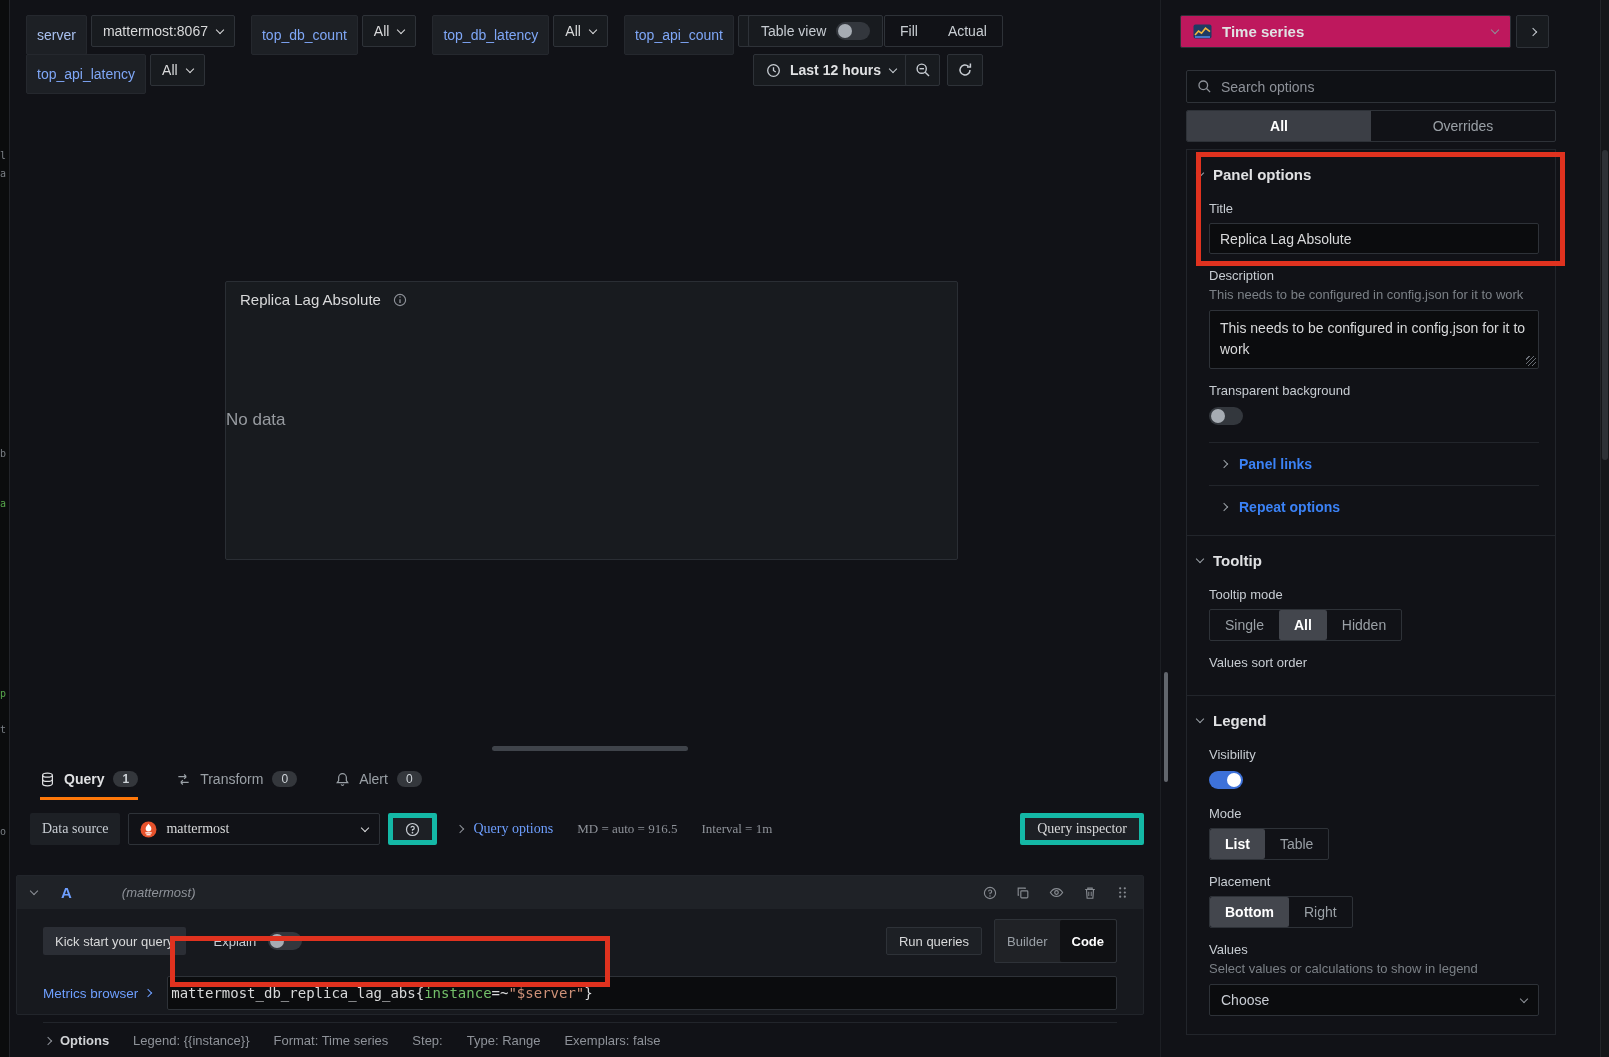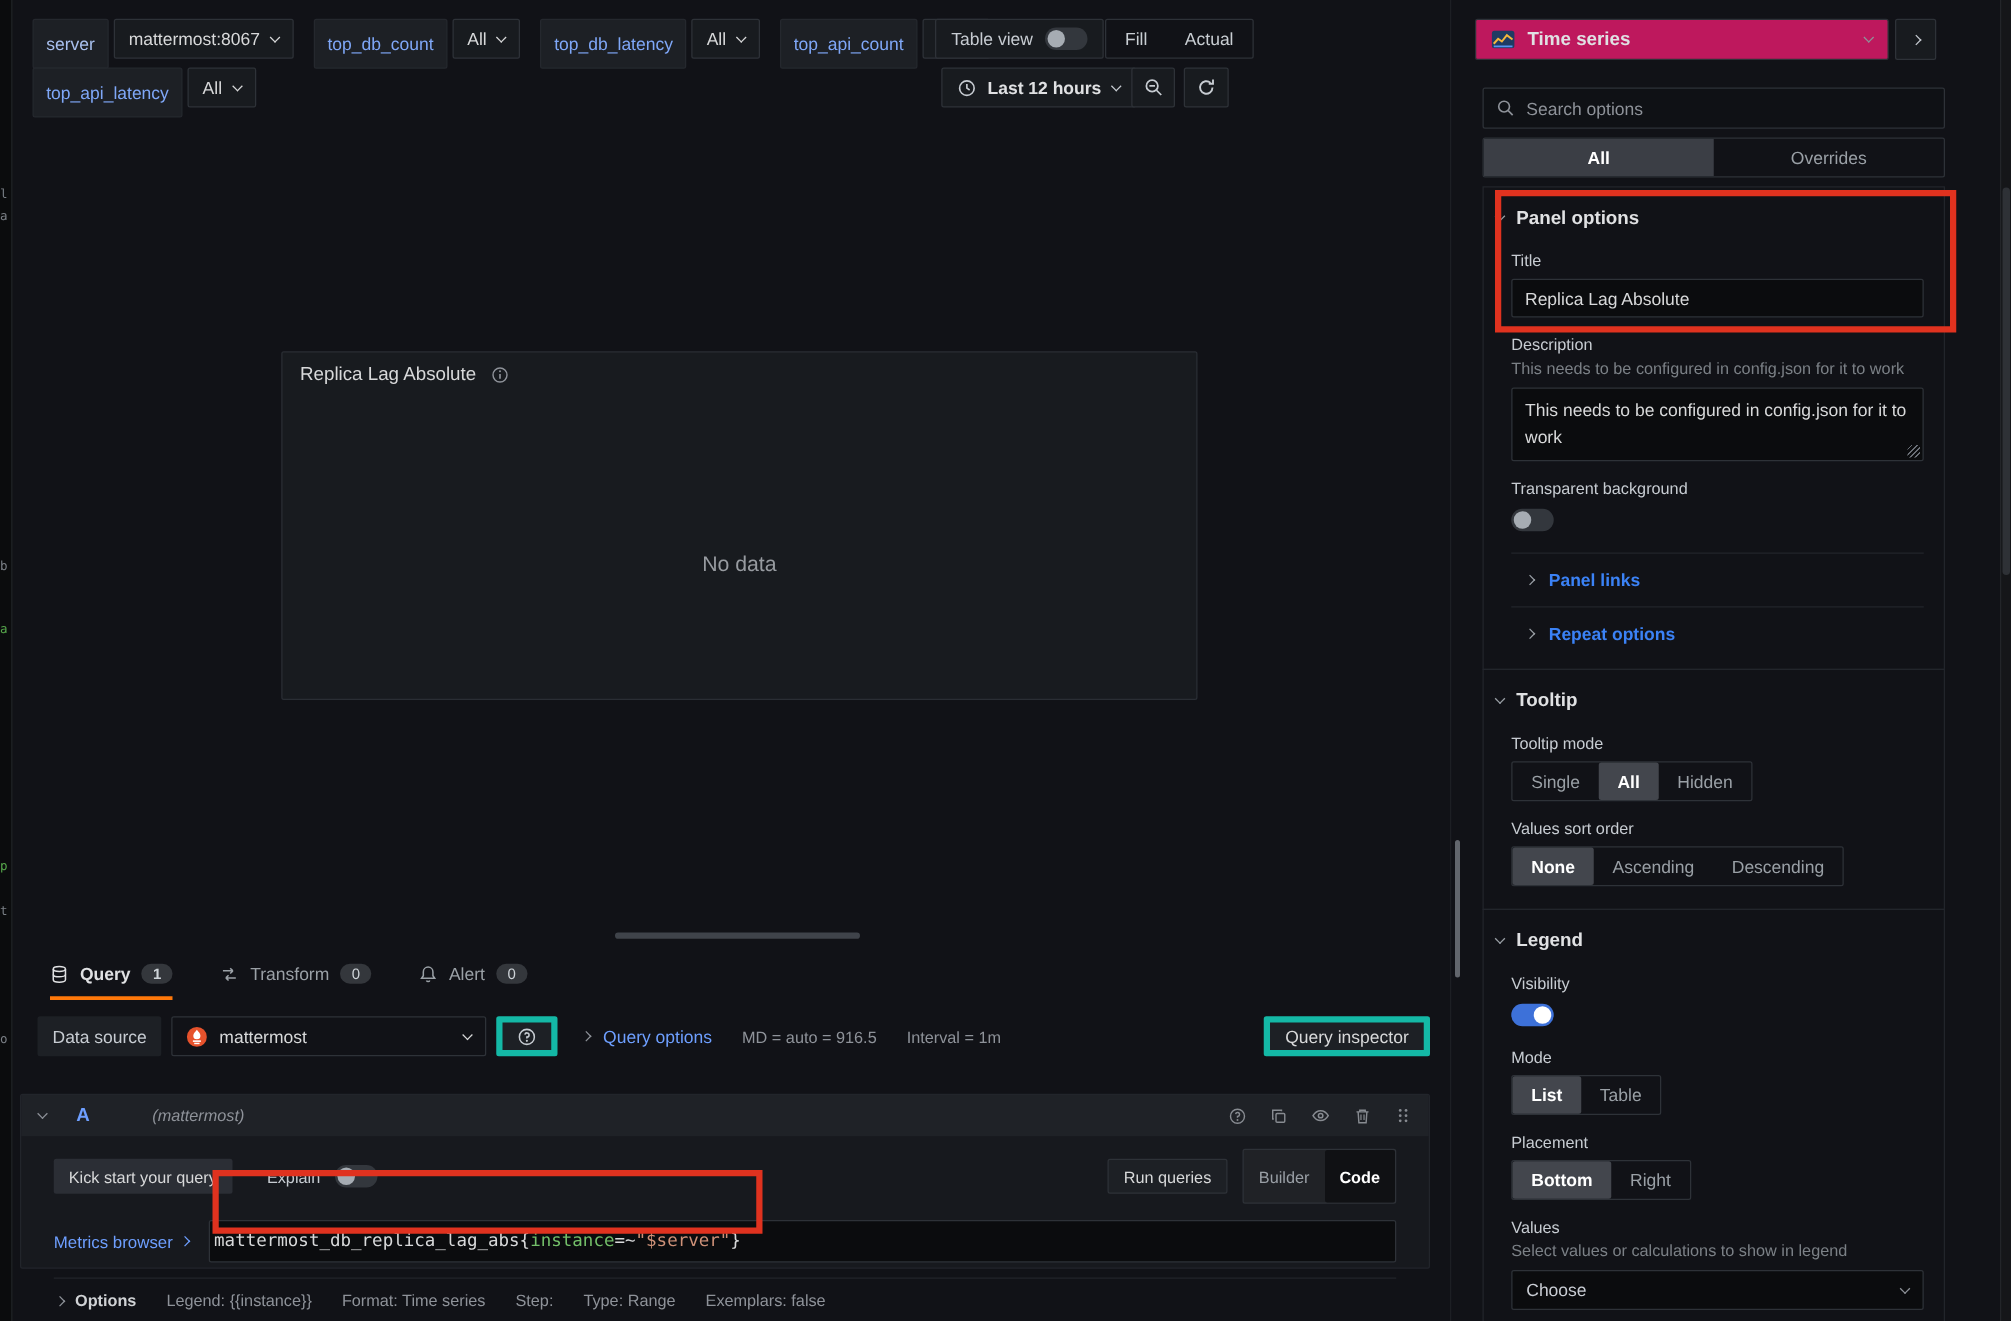--- a/index.html
+++ b/index.html
@@ -37,33 +37,33 @@
   .toggle.on .knob { left:auto; right:2px; background:#fff; }
   .seg { display:inline-flex; align-items:stretch; border:1px solid #2e3238;
          border-radius:2px; background:#111217; height:32px; }
   .seg .seg-opt { display:flex; align-items:center; padding:0 15px; color:#9aa0a6; cursor:default; }
   .seg .seg-opt.on { background:#43464d; color:#fff; font-weight:600; border-radius:2px; }
   
   .preview { position:absolute; left:225px; top:281px; width:733px; height:279px;
              background:#181b1f; border:1px solid #2a2e34; border-radius:2px; }
   .preview .phead { display:flex; align-items:center; gap:12px; padding:9px 14px; }
   .preview .ptitle { font-size:15px; font-weight:500; color:#d8d9da; }
-  .nodata { position:absolute; left:0; right:0; top:160px; text-align:center;
+  .nodata { position:absolute; left:0; right:0; top:128px; 
             color:#979ba0; font-size:17px; }
   .dragbar { position:absolute; left:492px; top:746px; width:196px; height:5px;
              border-radius:3px; background:#3f434a; }
   
   .tabs { position:absolute; left:40px; top:766px; display:flex; gap:38px; height:34px; }
   .tab { display:flex; align-items:center; gap:9px; color:#9aa0a6; padding-bottom:8px; }
   .tab .badge { background:#34373c; color:#cfd4d9; font-size:12px; border-radius:10px;
                 padding:1px 9px; }
   .tab.active { color:#e0e1e3; font-weight:600; border-bottom:3px solid #ff780a; padding-bottom:5px; }
   
   .dsrow { position:absolute; left:30px; top:813px; width:1114px; display:flex;
-           align-items:center; gap:8px; }
+           align-items:center; gap:8px;font-family:Liberation Serif, serif; }
   .dslabel { display:flex; align-items:center; height:32px; padding:0 12px;
              background:#1d2025; border-radius:2px; color:#c7ccd2; }
   .dspick { display:flex; align-items:center; gap:9px; height:32px; width:252px; padding:0 11px;
             background:#111217; border:1px solid #2e3238; border-radius:2px; color:#d8d9da; }
   .dspick .chv { margin-left:auto; }
   .qbtn { display:inline-flex; align-items:center; justify-content:center; height:32px;
           padding:0 12px; background:#1d2025; border:5px solid #14b8a6; border-radius:2px;
           color:#d8d9da; }
   .qopts { display:flex; align-items:center; gap:10px; margin-left:12px; }
   .qopts .meta { color:#8e9299; font-size:13px; margin-left:14px; }
@@ -456,25 +456,20 @@
       <div class="fld">
         <div class="fldlabel">Tooltip mode</div>
         <span class="seg">
           <span class="seg-opt">Single</span>
           <span class="seg-opt on">All</span>
           <span class="seg-opt">Hidden</span>
         </span>
       </div>
       <div class="fld">
         <div class="fldlabel">Values sort order</div>
-        <span class="seg">
-          <span class="seg-opt on">None</span>
-          <span class="seg-opt">Ascending</span>
-          <span class="seg-opt">Descending</span>
-        </span>
       </div>
     </div>
 
     <div class="section">
       <div class="sechead">
         <i class="chv down"></i>
         <span>Legend</span>
       </div>
       <div class="fld">
         <div class="fldlabel">Visibility</div>

